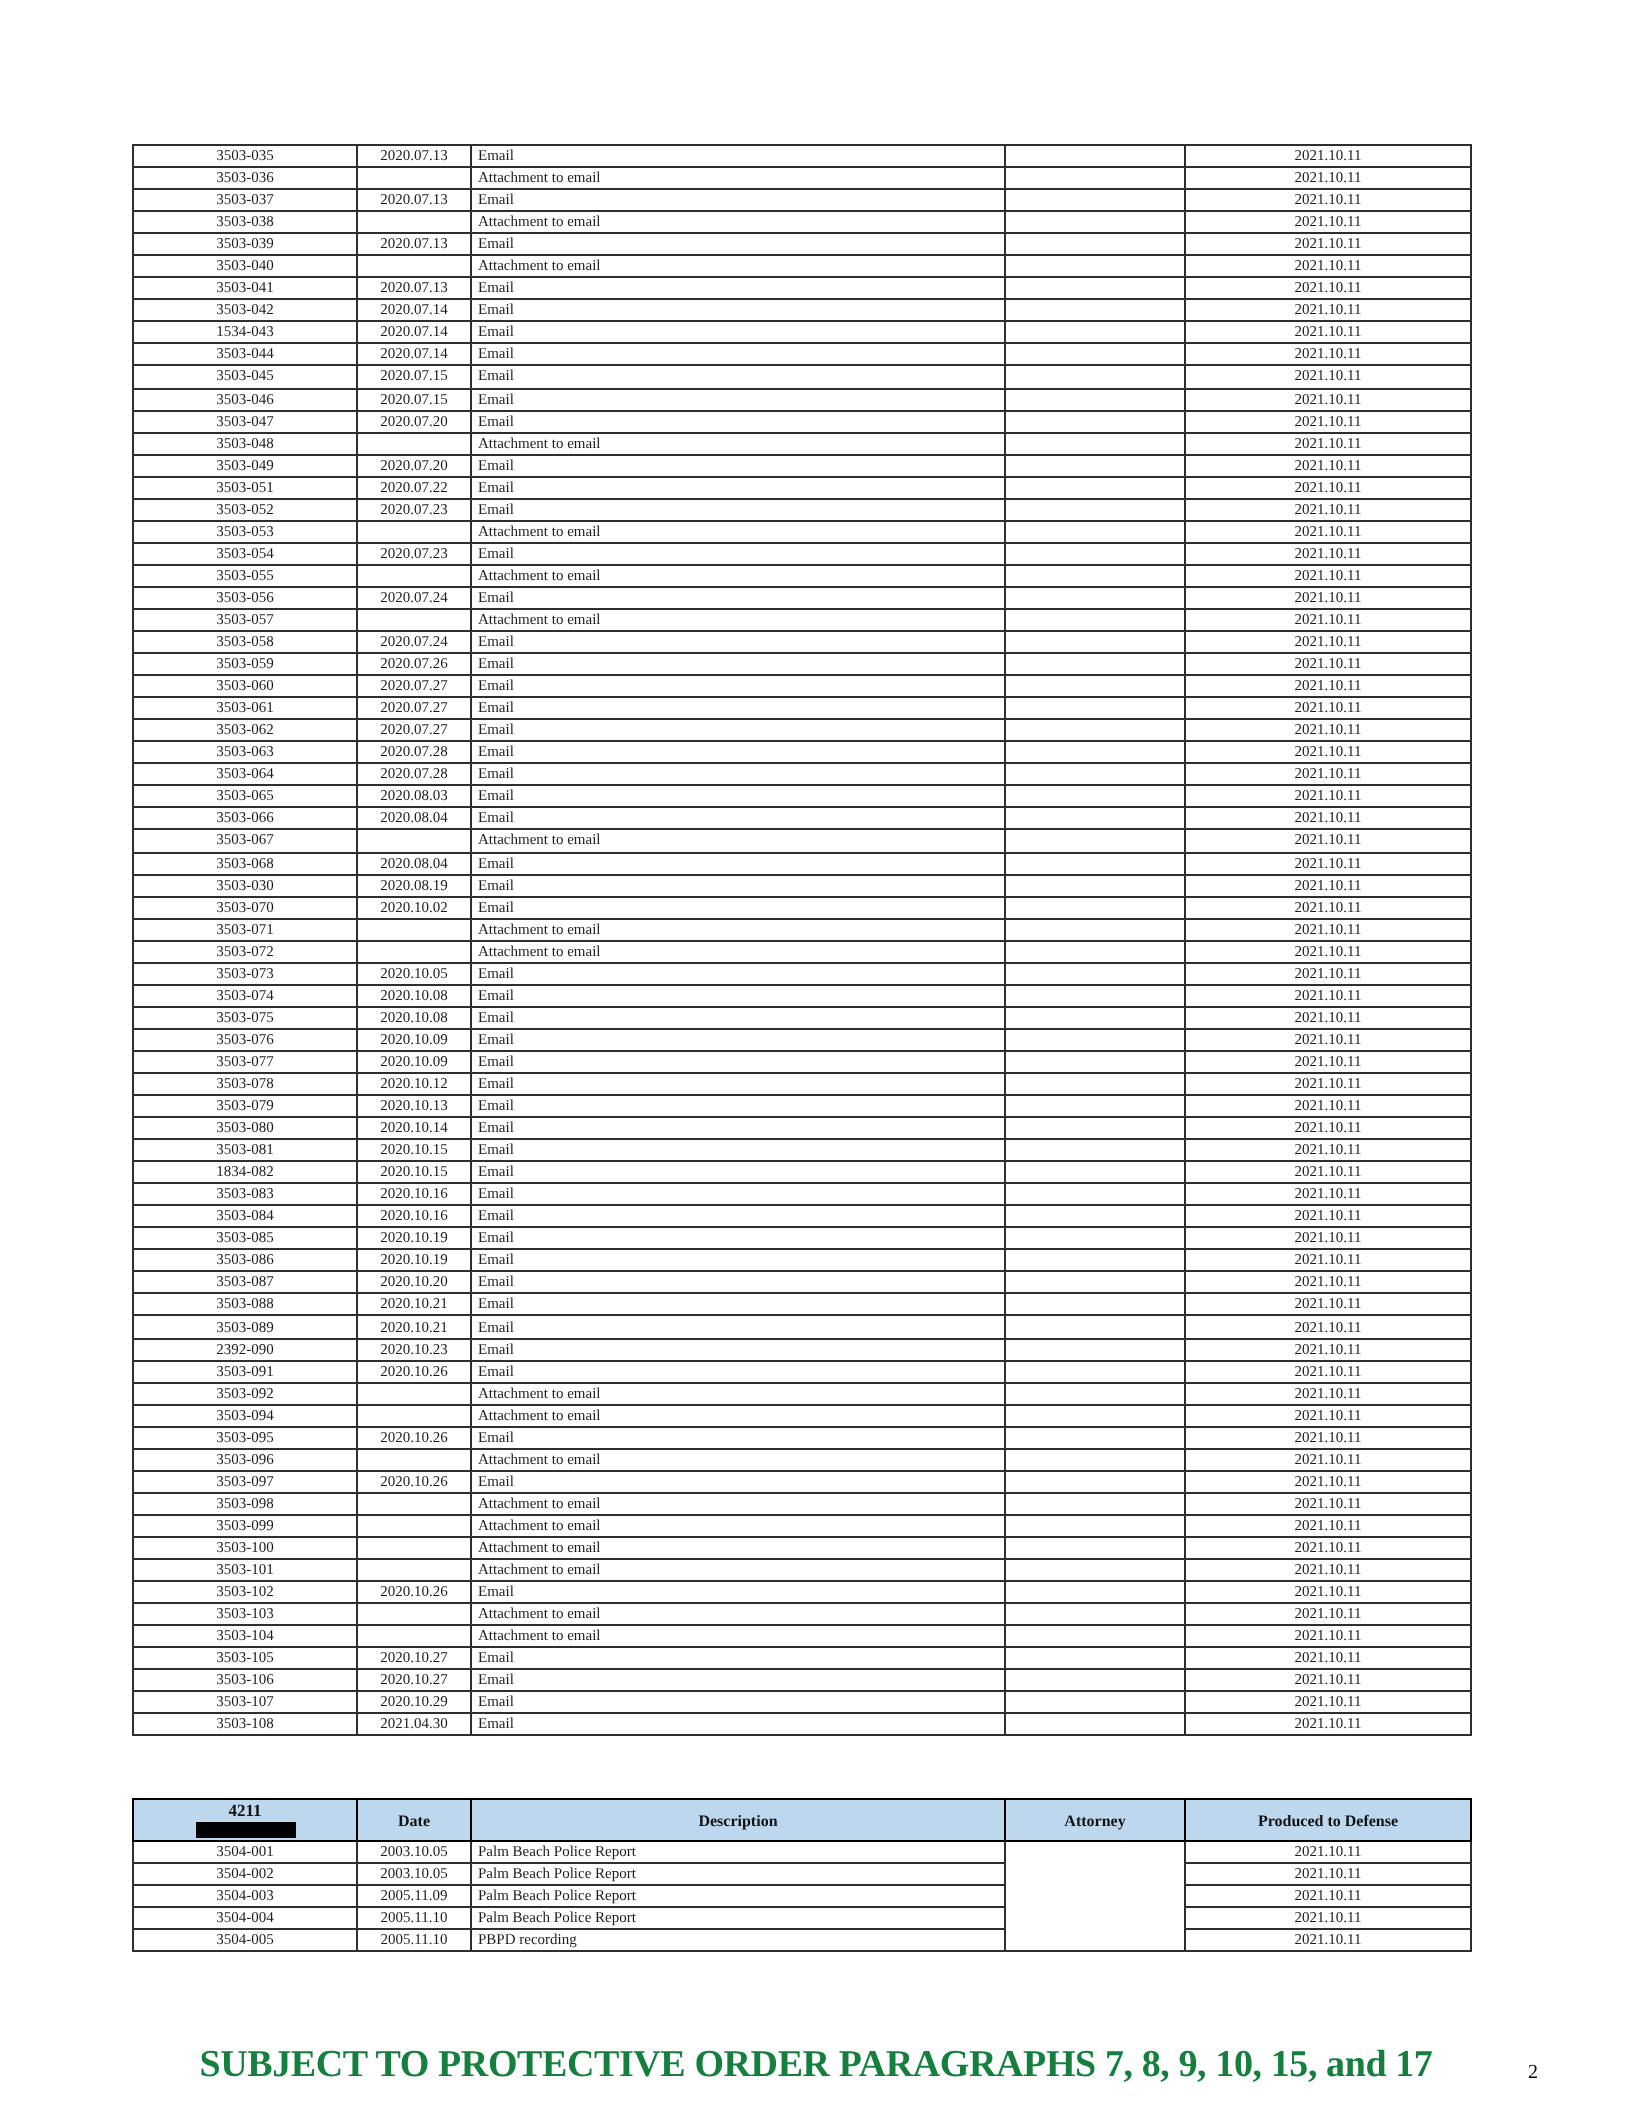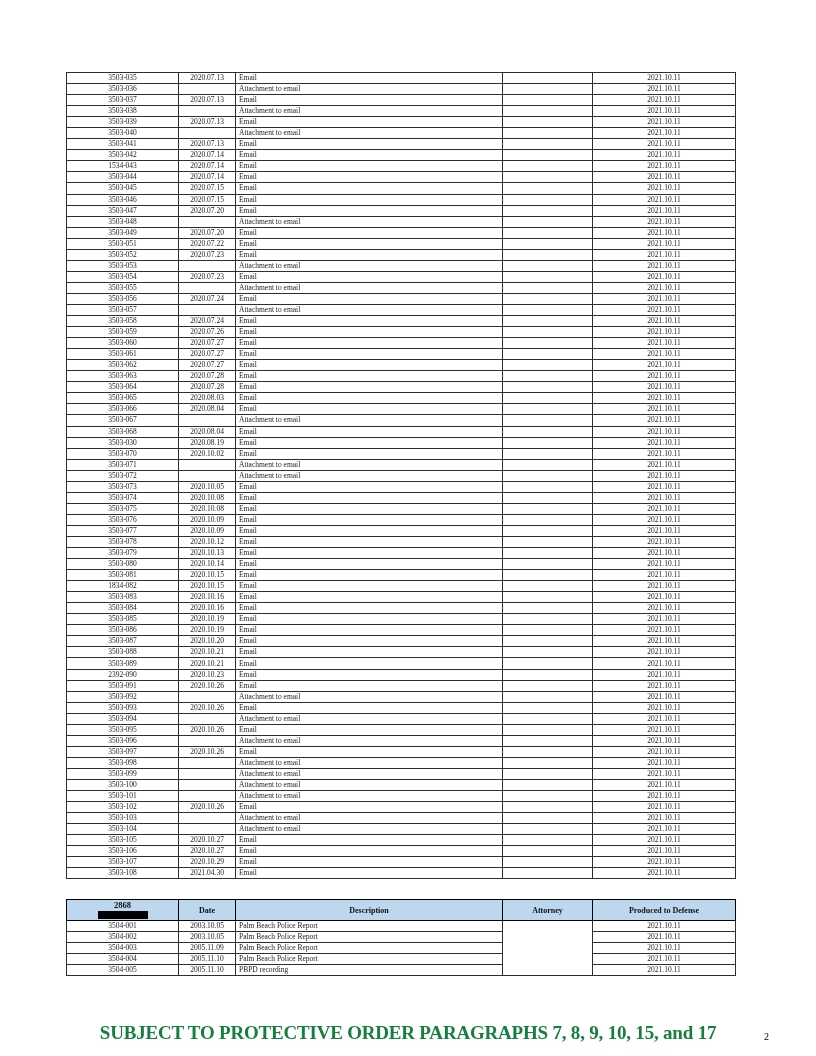--- a/index.html
+++ b/index.html
@@ -435,27 +435,20 @@
           <td class="col-prod">2021.10.11</td>
         </tr>
         <tr>
           <td class="col-id">3503-092</td>
           <td class="col-date"></td>
           <td class="col-desc">Attachment to email</td>
           <td class="col-att"></td>
           <td class="col-prod">2021.10.11</td>
         </tr>
         <tr>
-          <td class="col-id">3503-093</td>
-          <td class="col-date">2020.10.26</td>
-          <td class="col-desc">Email</td>
-          <td class="col-att"></td>
-          <td class="col-prod">2021.10.11</td>
-        </tr>
-        <tr>
           <td class="col-id">3503-094</td>
           <td class="col-date"></td>
           <td class="col-desc">Attachment to email</td>
           <td class="col-att"></td>
           <td class="col-prod">2021.10.11</td>
         </tr>
         <tr>
           <td class="col-id">3503-095</td>
           <td class="col-date">2020.10.26</td>
           <td class="col-desc">Email</td>
@@ -560,21 +553,21 @@
     <colgroup>
       <col class="col-id">
         <col class="col-date">
         <col class="col-desc">
         <col class="col-att">
         <col class="col-prod">
     </colgroup>
     <thead>
       <tr>
         <th class="col-id">
-          <div class="th-id-label">2868</div>
+          <div class="th-id-label">4211</div>
           <div class="redaction"></div>
         </th>
         <th class="col-date">Date</th>
         <th class="col-desc">Description</th>
         <th class="col-att">Attorney</th>
         <th class="col-prod">Produced to Defense</th>
       </tr>
     </thead>
     <tbody>
     <tr>

